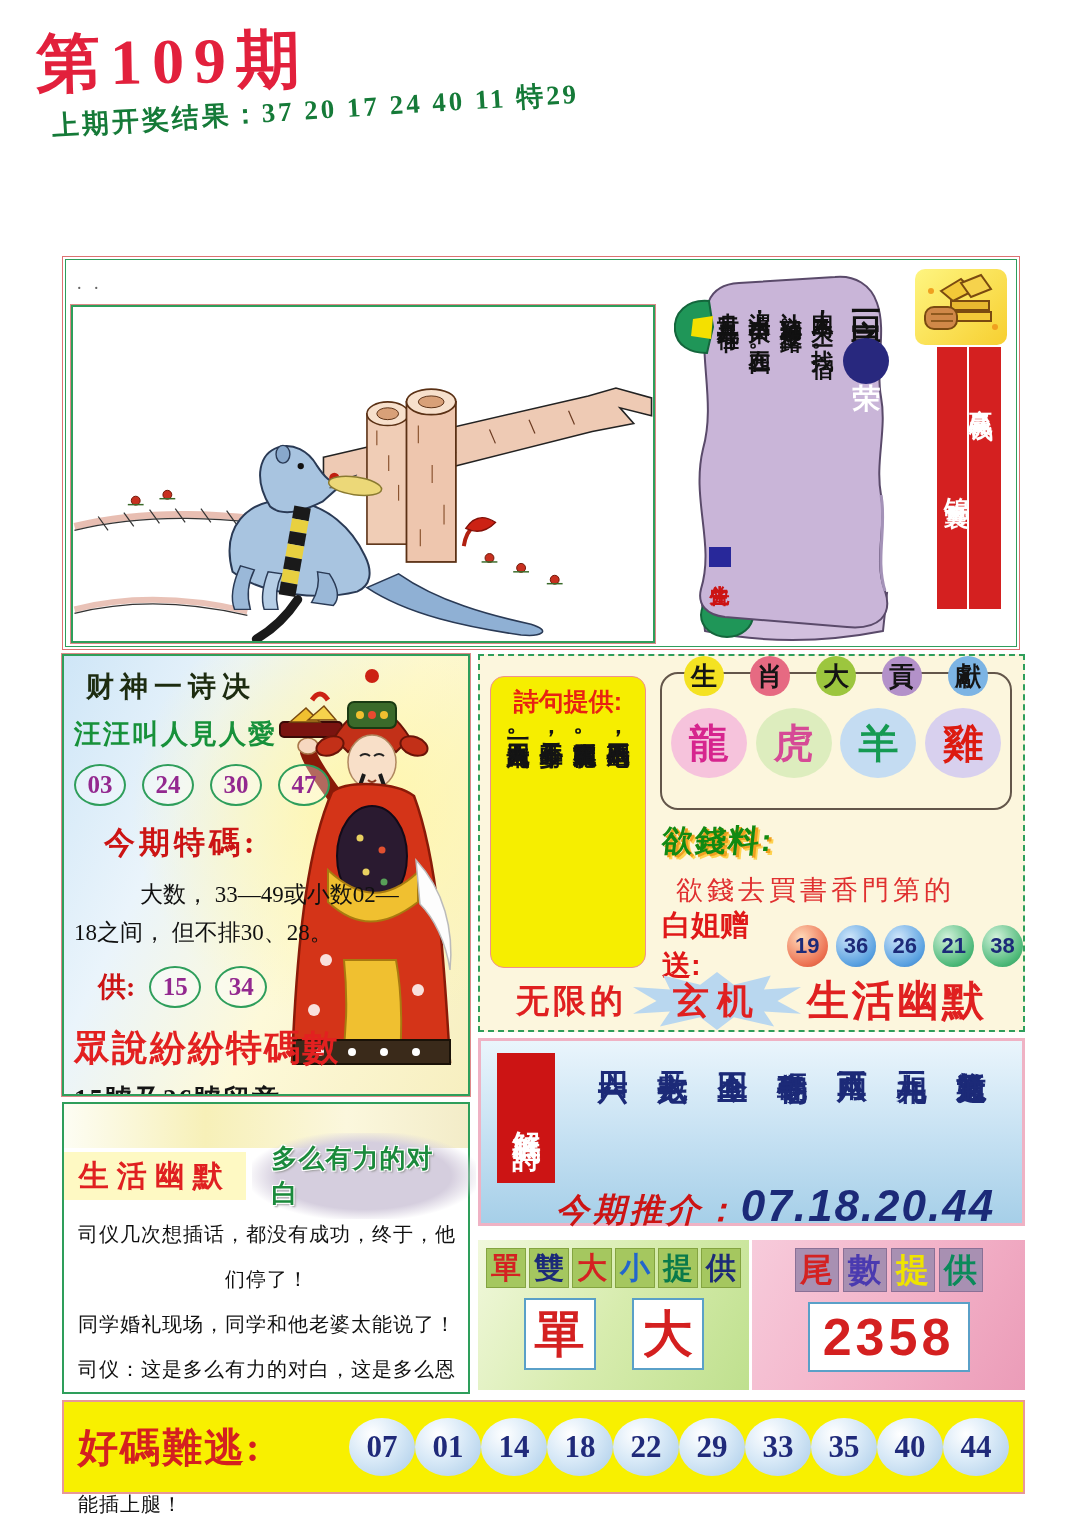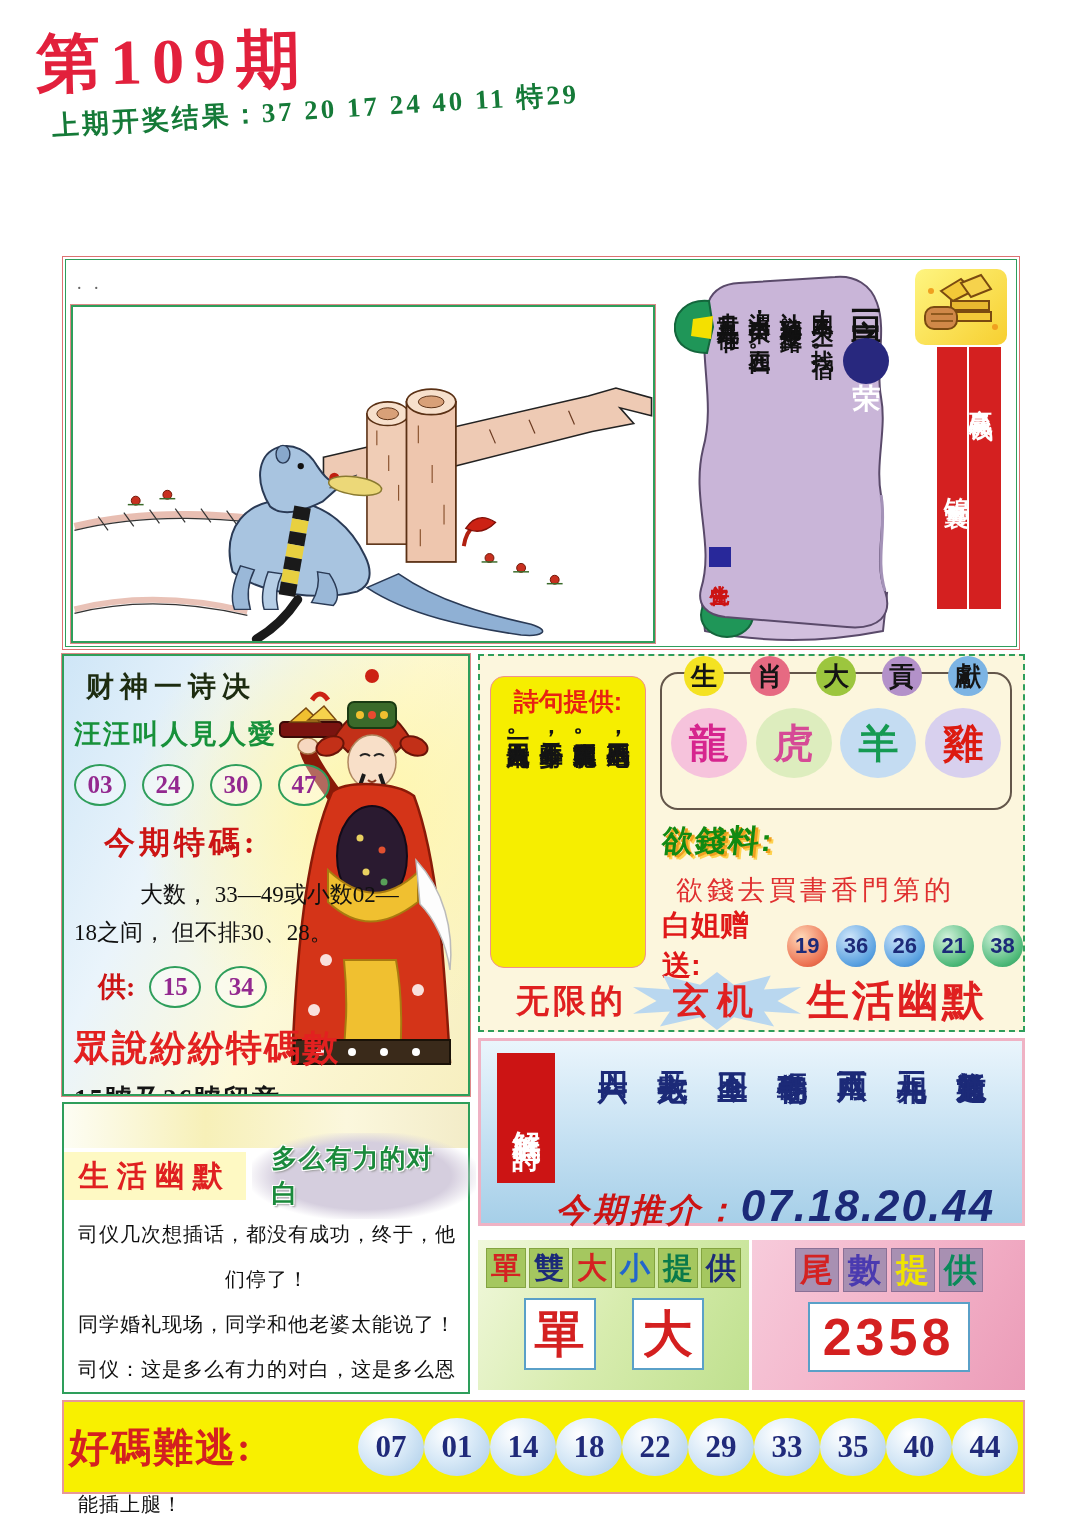--- a/index.html
+++ b/index.html
@@ -179,21 +179,21 @@
   .ws-cell:nth-child(1){ color:#d42222; } .ws-cell:nth-child(2){ color:#4a3ab0; }
   .ws-cell:nth-child(3){ color:#efe400; } .ws-cell:nth-child(4){ color:#0a8a5a; }
   .ws-value { position:absolute; left:50%; top:62px; transform:translateX(-50%);
     width:162px; height:70px; background:#fff; border:2px solid #5aa0c8;
     display:flex; align-items:center; justify-content:center;
     font-size:52px; font-weight:bold; color:#d42020; letter-spacing:4px;
     font-family:"Liberation Sans","DejaVu Sans",sans-serif; }
 
   
   .haoma-bar { left:62px; top:1400px; width:963px; height:94px; background:#f8f000;
-    border:2px solid #e89898; display:flex; align-items:center; padding:0 5px; }
+    border:2px solid #e89898; display:flex; align-items:center; padding:0 14px; }
   .haoma-label { font-size:40px; font-weight:bold; color:#d42020; letter-spacing:2px; white-space:nowrap; margin-right:10px; }
   .haoma-balls { flex:1; display:flex; justify-content:flex-end; }
   .hball { width:66px; height:58px; border-radius:50%;
     background:radial-gradient(circle at 35% 28%,#ffffff 0%,#d8e9f7 45%,#a9cbe8 100%);
     display:flex; align-items:center; justify-content:center;
     color:#202a7a; font-size:31px; font-weight:bold; }
 </style>
 </head>
 <body>
 

